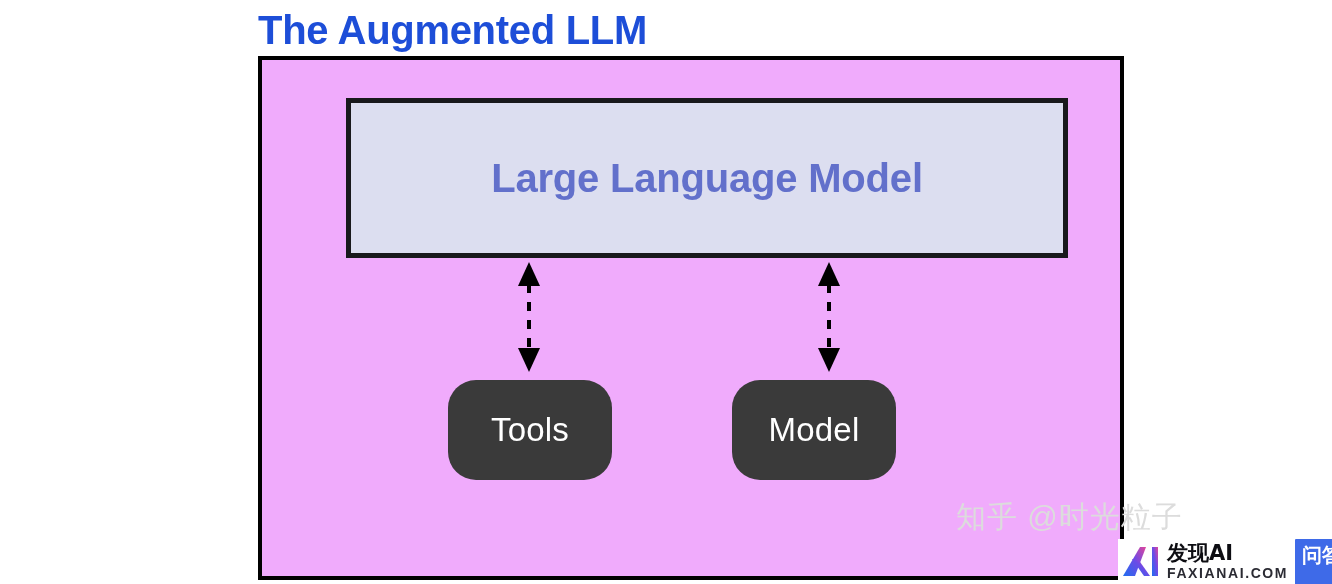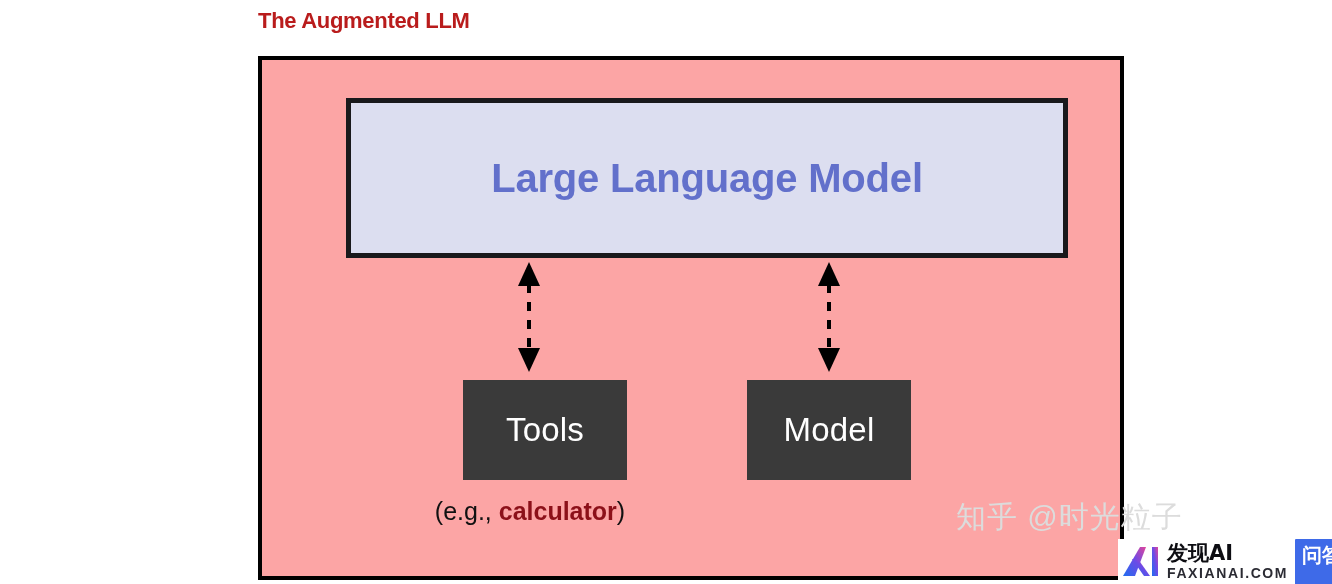--- a/index.html
+++ b/index.html
@@ -13,35 +13,35 @@
     overflow: hidden;
     font-family: "Liberation Sans", sans-serif;
     position: relative;
   }
 
   
   .diagram-title {
     position: absolute;
     left: 258px;
     top: 8px;
-    font-size: 22px;
-    font-weight: bold;
-    color: #b91c1c;
+    font-size: 40px;
+    font-weight: bold;
+    color: #1d4ed8;
     letter-spacing: -0.3px;
     white-space: nowrap;
   }
 
   
   .frame {
     position: absolute;
     left: 258px;
     top: 56px;
     width: 866px;
     height: 524px;
-    background: #fca5a5;
+    background: #f0abfc;
     border: 4px solid #000000;
     box-sizing: border-box;
   }
 
   
   .llm-box {
     position: absolute;
     left: 84px;
     top: 38px;
     width: 722px;
@@ -69,25 +69,24 @@
   }
   .arrow.left  { left: 254px; top: 202px; }
   .arrow.right { left: 554px; top: 202px; }
 
   
   .node {
     position: absolute;
     width: 164px;
     height: 100px;
     background: #3a3a3a;
-    border-radius: 0;
+    border-radius: 28px;
     display: flex;
     align-items: center;
     justify-content: center;
-    margin-left: 15px;
   }
   .node.tools  { left: 186px; top: 320px; }
   .node.memory { left: 470px; top: 320px; }
   .node-label {
     color: #ffffff;
     font-size: 33px;
     font-weight: normal;
     letter-spacing: 0.2px;
     white-space: nowrap;
   }
@@ -196,23 +195,20 @@
   </svg>
 
   <div class="node tools">
     <span class="node-label">Tools</span>
   </div>
 
   <div class="node memory">
     <span class="node-label">Model</span>
   </div>
 
-  <div class="caption tools-cap">
-    <span>(e.g., </span><span class="hl hl-red">calculator</span><span>)</span>
-  </div>
 
 
 </div>
 
 <div class="zhihu-watermark">知乎 @时光粒子</div>
 
 <div class="brand-badge">
   <svg class="brand-mark" viewBox="0 0 38 34">
     <defs>
       <linearGradient id="aigrad" x1="0" y1="1" x2="1" y2="0">

